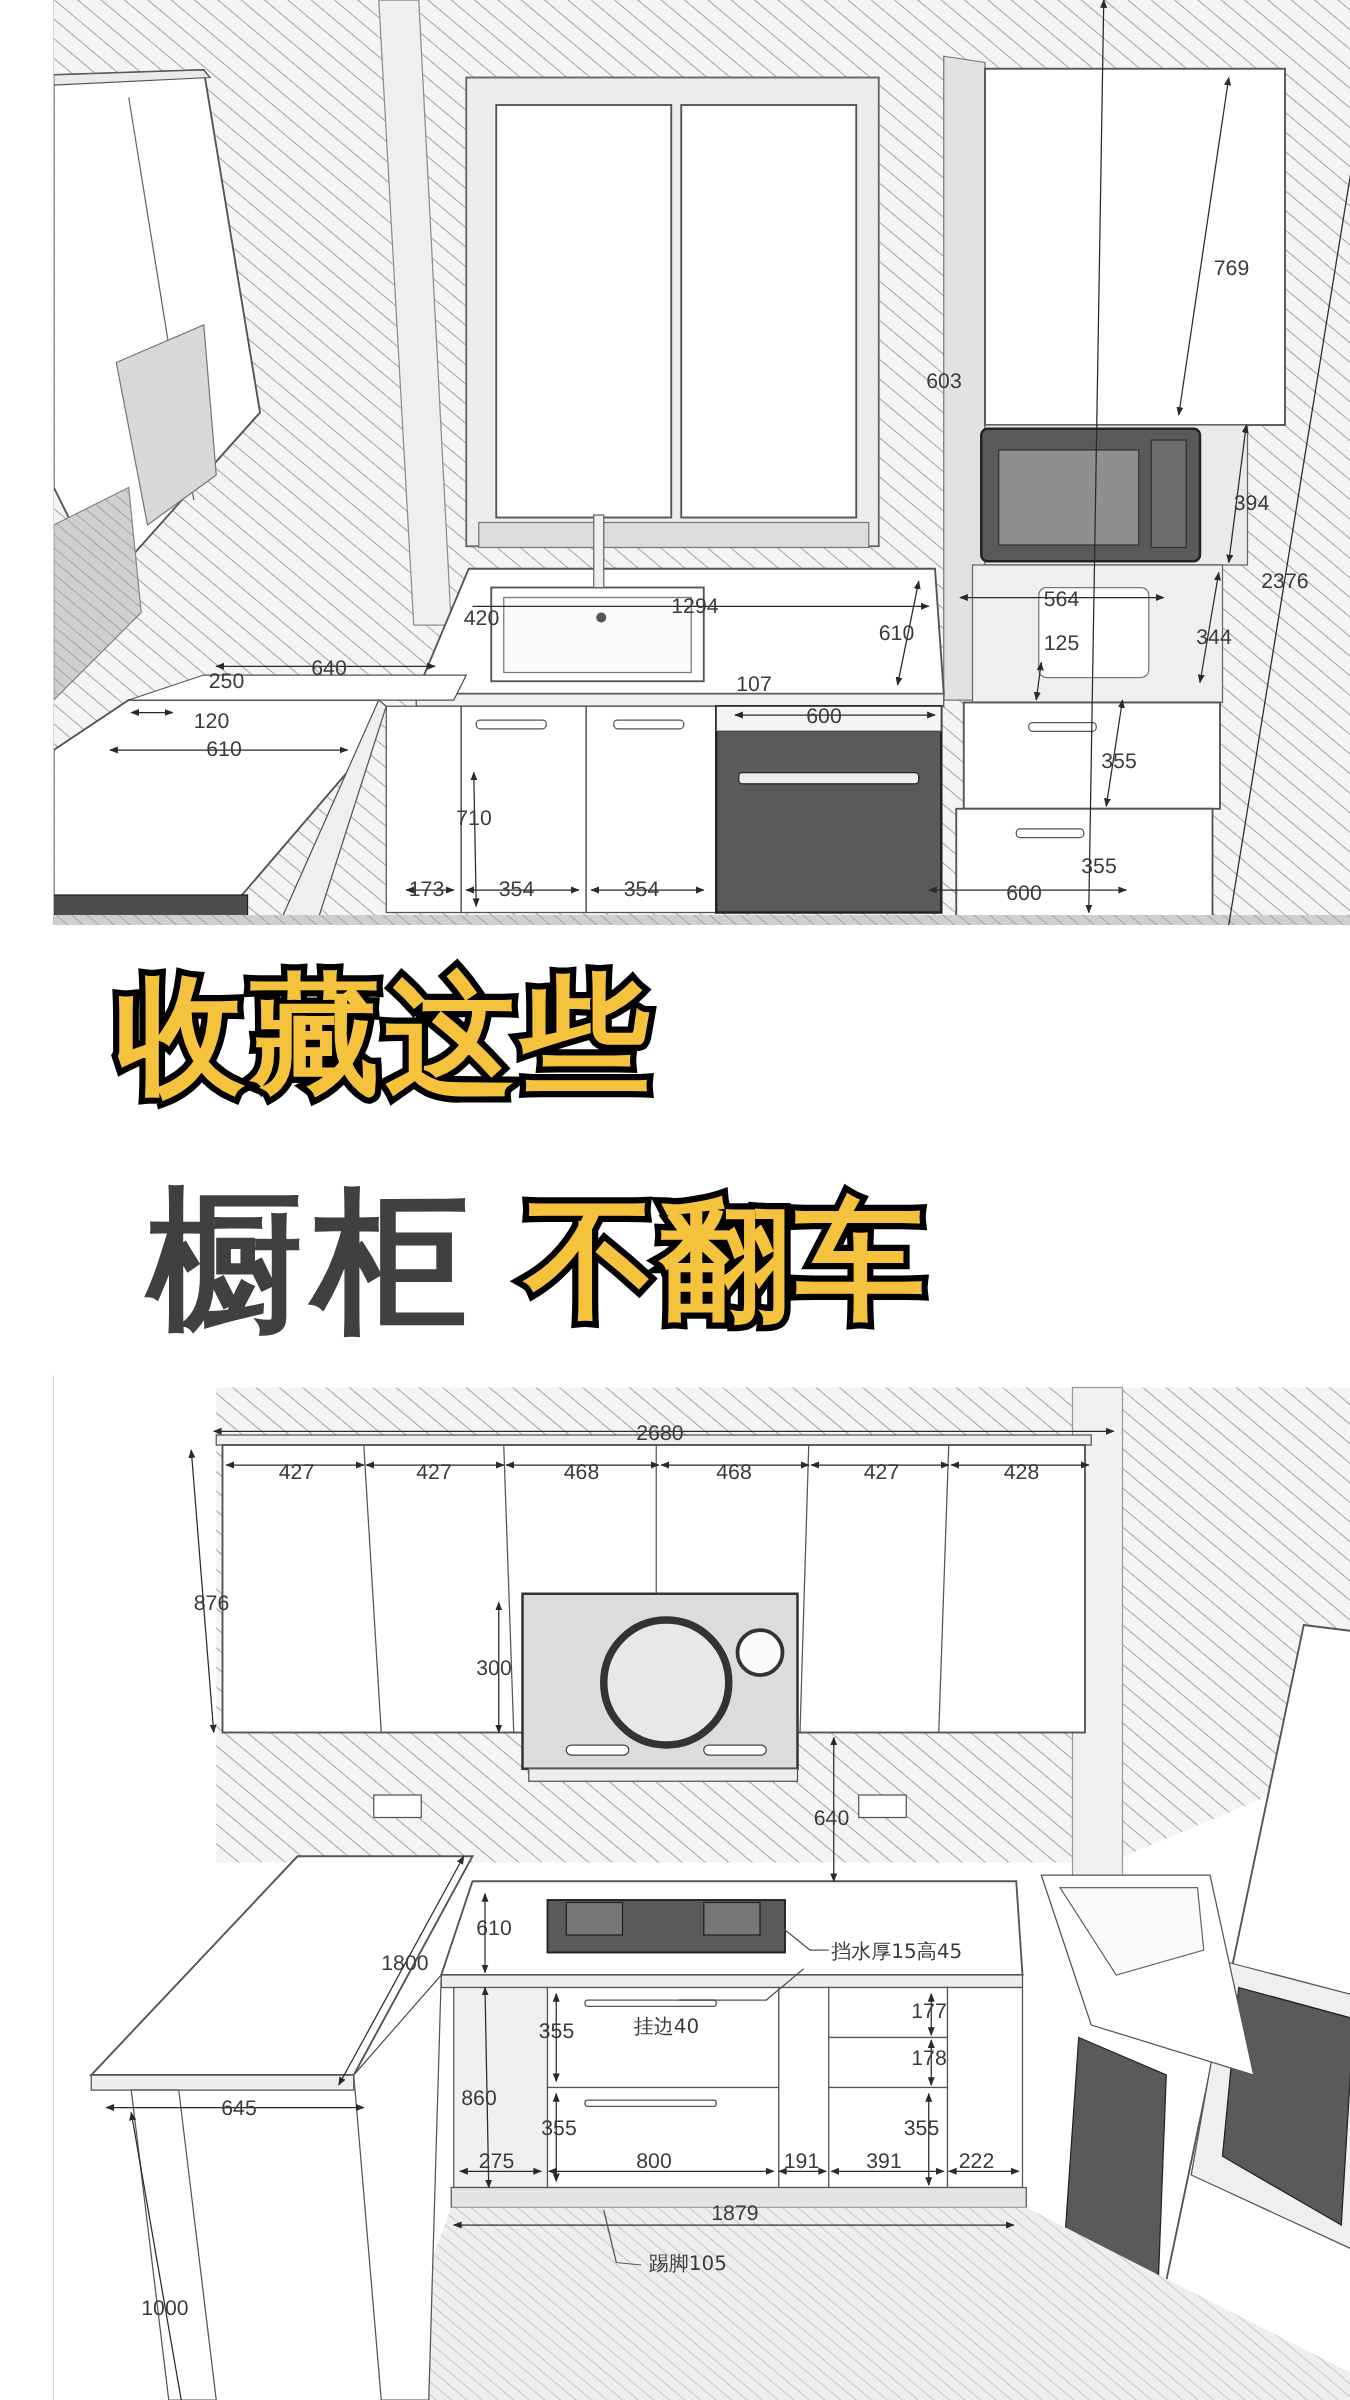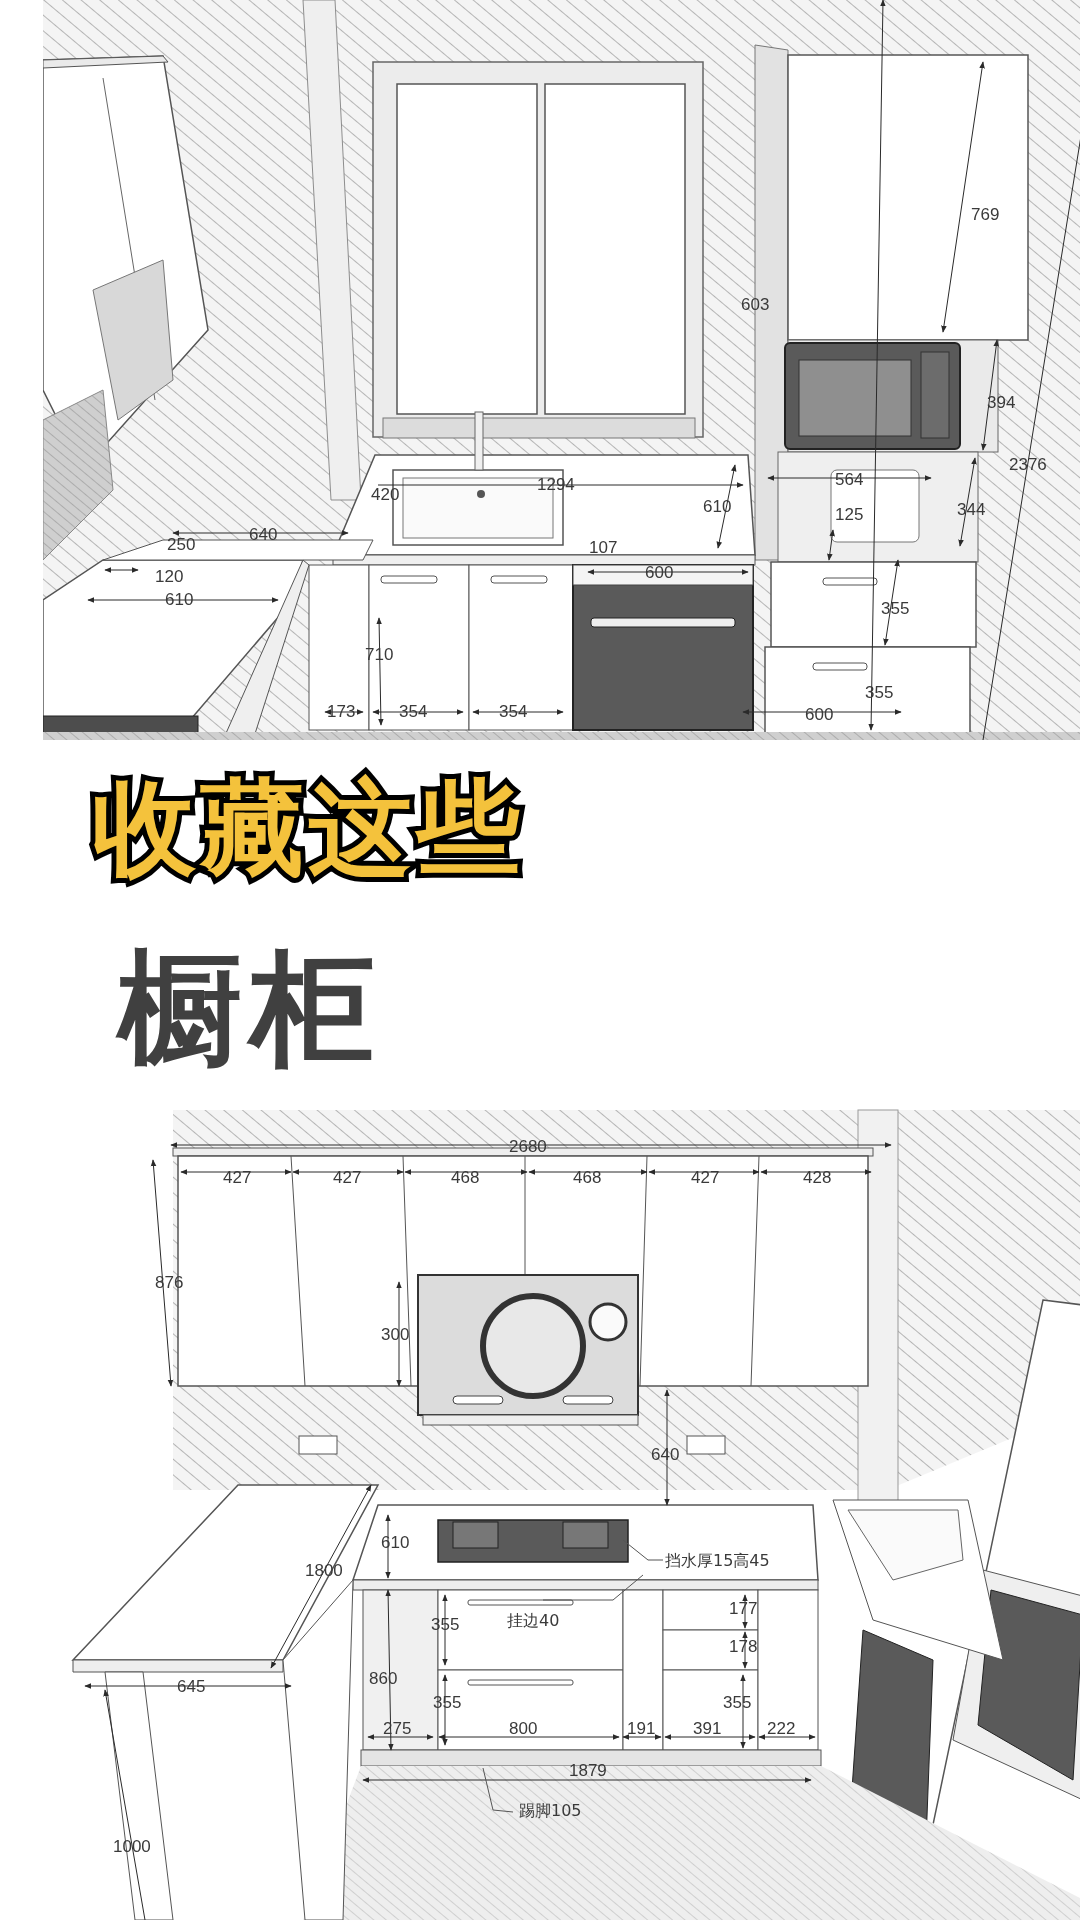--- a/index.html
+++ b/index.html
@@ -153,20 +153,21 @@
   <text class="dim" x="122" y="605">610</text>
 </svg>
 </div>
 
 <div class="headline">
   <div class="hl-row" style="top:0; height:180px; padding-left:92px;">
     <span class="hl-yellow">收藏这些</span>
   </div>
   <div class="hl-row" style="top:180px; height:180px; padding-left:118px;">
     <span class="hl-red-bold">橱柜</span>
+    <span class="hl-yellow" style="margin-left:38px;">不翻车</span>
   </div>
 </div>
 
 <div class="panel" style="top:1100px; height:820px;">
 <svg width="1080" height="820" viewBox="0 0 1080 820" xmlns="http://www.w3.org/2000/svg">
   <defs>
     <pattern id="hatch2" width="12" height="12" patternUnits="userSpaceOnUse" patternTransform="rotate(-50)">
       <rect width="12" height="12" fill="#f4f4f4"></rect>
       <line x1="0" y1="0" x2="0" y2="12" stroke="#9a9a9a" stroke-width="1.4"></line>
     </pattern>

